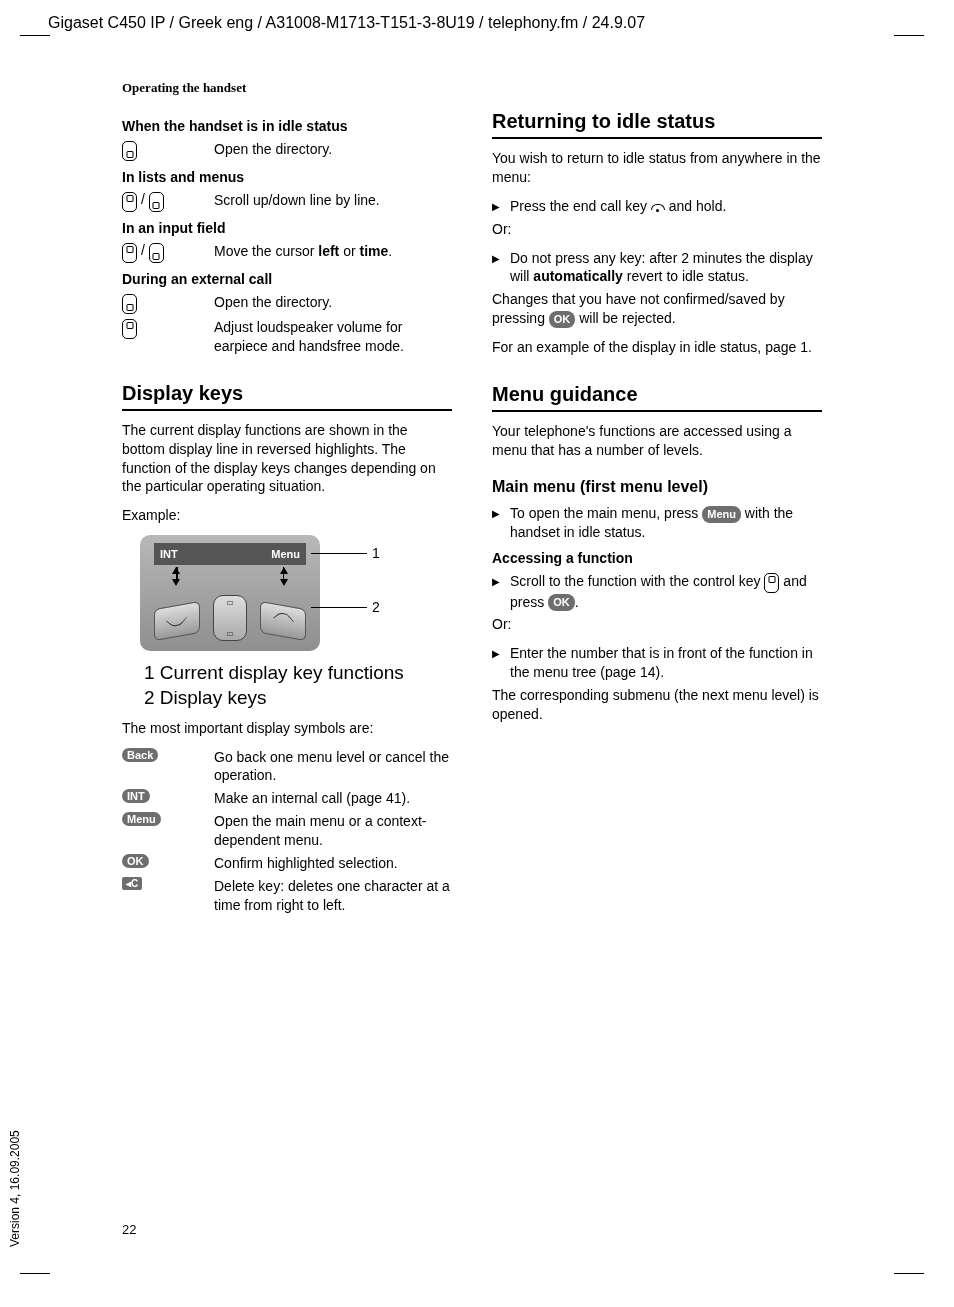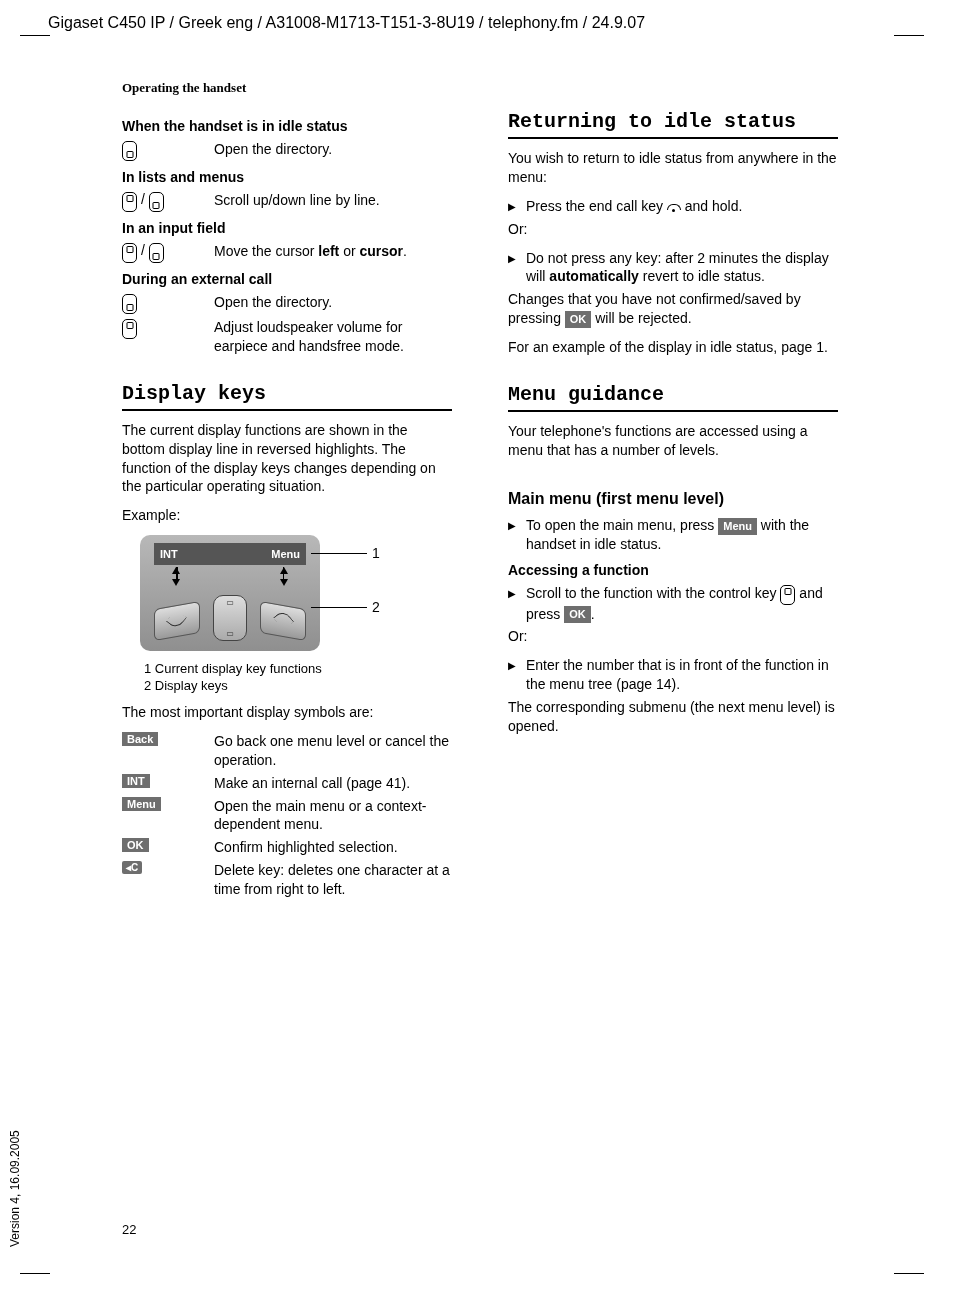--- a/index.html
+++ b/index.html
@@ -40,21 +40,21 @@
     width: 720px;
   }
   .running-head {
     font-weight: bold;
     font-size: 13px;
     margin-bottom: 14px;
     font-family: Liberation Serif, serif;
   }
   .columns {
     display: flex;
-    gap: 56px;
+    gap: 40px;
   }
   .col {
     width: 330px;
   }
   .subhead {
     font-weight: bold;
     font-size: 14px;
     margin-top: 8px;
     margin-bottom: 6px;
   }
@@ -101,27 +101,26 @@
     border:1px solid #000;
     border-radius:1px;
   }
   .h2 {
     font-weight: bold;
     font-size: 20px;
     margin-top: 26px;
     border-bottom: 2px solid #000;
     padding-bottom: 4px;
     margin-bottom: 10px;
-    font-family: Liberation Mono, monospace;
   }
   .h2.first-right { margin-top:0; }
   .h3 {
     font-weight: bold;
     font-size: 16px;
-    margin-top: 30px;
+    margin-top: 18px;
     margin-bottom: 8px;
   }
   p { margin: 0 0 10px 0; line-height: 1.35; }
   .bullet {
     display:flex;
     margin-bottom:4px;
   }
   .bullet .arrow {
     width:18px; flex-shrink:0;
   }
@@ -130,21 +129,21 @@
     font-size:10px;
   }
   .bullet .btxt { flex:1; line-height:1.35; }
   .badge {
     display:inline-block;
     background:#6e6e6e;
     color:#fff;
     font-size:11px;
     font-weight:bold;
     padding:1px 5px;
-    border-radius:0;
+    border-radius:8px;
     vertical-align: middle;
   }
   .badge-c {
     display:inline-block;
     background:#6e6e6e;
     color:#fff;
     font-size:10px;
     font-weight:bold;
     padding:1px 4px;
     border-radius:2px;
@@ -238,21 +237,21 @@
     background:linear-gradient(#ddd,#aaa);
   }
   .navkey::before{ content:"▭"; position:absolute; top:2px; left:50%; transform:translateX(-50%); font-size:8px; color:#333;}
   .navkey::after{ content:"▭"; position:absolute; bottom:2px; left:50%; transform:translateX(-50%); font-size:8px; color:#333;}
   .lead-line{ position:absolute; height:1px; background:#000;}
   .lead1{ top:18px; left:171px; width:56px;}
   .lead2{ top:72px; left:171px; width:56px;}
   .lead-num{ position:absolute; font-size:14px;}
   .n1{ top:10px; left:232px;}
   .n2{ top:64px; left:232px;}
-  .fig-caption{ font-size:13px; margin-left:22px; line-height:1.3; }
+  .fig-caption{ font-size:19px; margin-left:22px; line-height:1.3; }
   .page-num {
     position:absolute;
     bottom: 70px;
     left: 122px;
     font-weight:normal;
     font-size:13px;
   }
 </style>
 </head>
 <body>
@@ -291,21 +290,21 @@
       </div>
 
       <div class="subhead">In an input field</div>
       <div class="row">
         <div class="keycol">
           <span class="icon-key up"></span>
           <span>/</span>
           <span class="icon-key down"></span>
         </div>
         <div class="txt">
-          <span>Move the cursor </span><b>left</b><span> or </span><b>cursor</b><span>.</span>
+          <span>Move the cursor </span><b>left</b><span> or </span><b>time</b><span>.</span>
         </div>
       </div>
 
       <div class="subhead">During an external call</div>
       <div class="row">
         <div class="keycol">
             <span class="icon-key down"></span>
           </div>
         <div class="txt">Open the directory.</div>
       </div>

